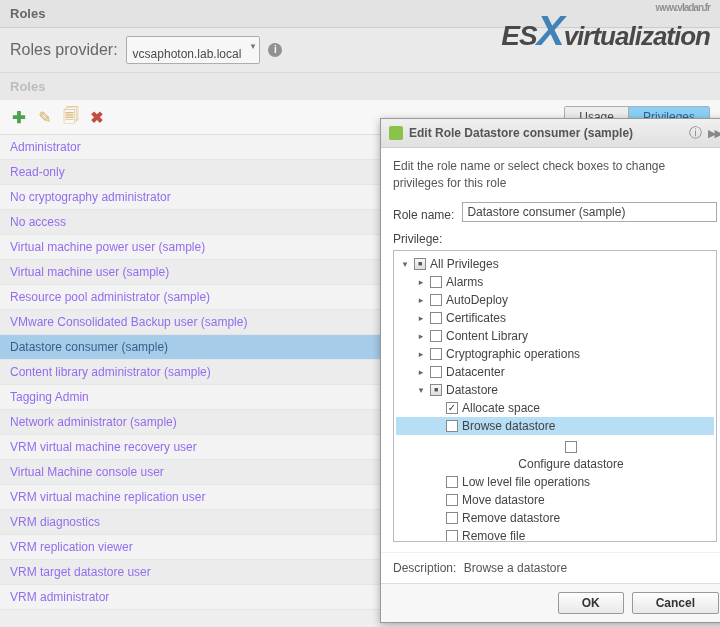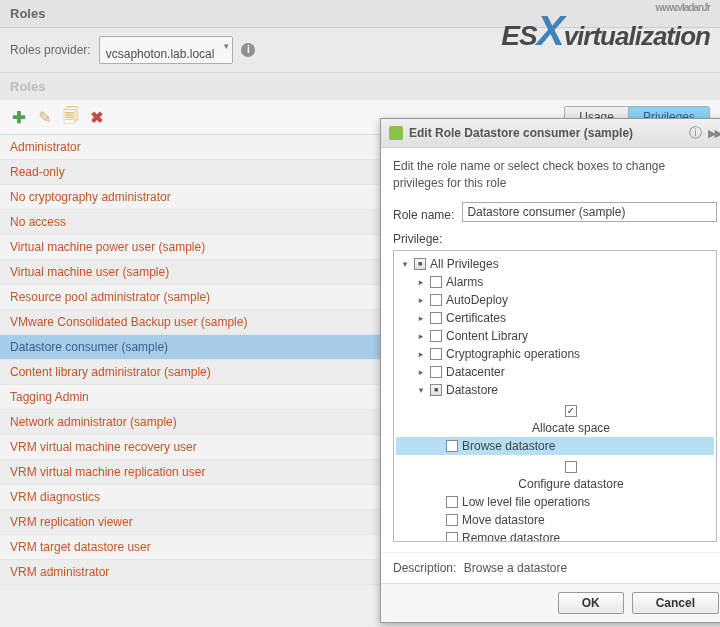--- a/index.html
+++ b/index.html
@@ -1,41 +1,41 @@
 <!DOCTYPE html>
 <html><head>
 <meta charset="utf-8">
 <style>
 * { box-sizing: border-box; margin: 0; padding: 0; font-family: Arial, Helvetica, sans-serif; }
 body { width: 720px; height: 627px; background: #f5f5f5; color: #333; font-size: 12px; position: relative; overflow: hidden; }
 
 .top-bar { background: #e8e8e8; border-bottom: 1px solid #ccc; padding: 6px 10px; font-weight: bold; color: #555; font-size: 13px; }
 .provider-row { background: #f0f0f0; padding: 8px 10px; display: flex; align-items: center; gap: 8px; border-bottom: 1px solid #ddd; }
-.provider-row label { color: #555; font-size: 12px; }
+.provider-row label { color: #555; font-size: 16px; }
 .dropdown { border: 1px solid #aaa; background: #fff; padding: 10px 18px 2px 6px; border-radius: 2px; position: relative; font-size: 12px; }
 .dropdown .caret { position: absolute; right: 4px; top: 4px; font-size: 9px; color: #666; }
 .info-icon { width: 14px; height: 14px; border-radius: 50%; background: #888; color: #fff; font-size: 10px; text-align: center; line-height: 14px; font-weight: bold; }
 
 .section-header { background: #eee; padding: 6px 10px; font-weight: bold; color: #bbb; font-size: 13px; }
 
 .toolbar-row { display: flex; align-items: center; justify-content: space-between; padding: 6px 10px; background: #fff; border-bottom: 1px solid #e0e0e0; }
 .toolbar-left { display: flex; gap: 8px; align-items: center; }
 .icon-btn { width: 18px; height: 18px; display: flex; align-items: center; justify-content: center; cursor: pointer; font-size: 16px; }
 .icon-plus { color: #3a9b3a; font-weight: bold; }
 .icon-edit { color: #d4a84a; }
 .icon-copy { color: #d4a84a; }
 .icon-delete { color: #c0392b; font-weight: bold; }
 
 .seg-tabs { display: flex; border: 1px solid #aaa; border-radius: 2px; overflow: hidden; }
 .seg-tab { padding: 3px 14px; font-size: 12px; background: #f4f4f4; cursor: pointer; border-right: 1px solid #aaa; }
 .seg-tab:last-child { border-right: none; }
 .seg-tab.sel { background: #7dd3fc; color: #1a4d7a; }
 
 .roles-list { background: #fbfbfb; }
-.role-item { padding: 5px 10px; border-bottom: 1px solid #eaeaea; color: #c2410c; font-size: 12px; cursor: pointer; }
+.role-item { padding: 5px 10px; border-bottom: 1px solid #eaeaea; color: #8b5cf6; font-size: 12px; cursor: pointer; }
 .role-item:nth-child(even) { background: #f3f3f3; }
 .role-item.selected { background: #a1cdf0; color: #1a4d7a; }
 
 
 .watermark { position: absolute; top: 2px; right: 10px; font-size: 26px; font-weight: bold; color: #333; font-style: italic; letter-spacing: -1px; z-index: 1; }
 .watermark .esx { font-size: 28px; }
 .watermark .x { color: #2a76b6; font-size: 42px; font-style: italic; }
 .watermark .url { font-size: 10px; color: #888; display: block; text-align: right; margin-bottom: -6px; font-style: normal; }
 
 
@@ -113,20 +113,21 @@
     <div class="role-item">No access</div>
     <div class="role-item">Virtual machine power user (sample)</div>
     <div class="role-item">Virtual machine user (sample)</div>
     <div class="role-item">Resource pool administrator (sample)</div>
     <div class="role-item">VMware Consolidated Backup user (sample)</div>
     <div class="role-item selected">Datastore consumer (sample)</div>
     <div class="role-item">Content library administrator (sample)</div>
     <div class="role-item">Tagging Admin</div>
     <div class="role-item">Network administrator (sample)</div>
     <div class="role-item">VRM virtual machine recovery user</div>
+    <div class="role-item">Virtual Machine console user</div>
     <div class="role-item">VRM virtual machine replication user</div>
     <div class="role-item">VRM diagnostics</div>
     <div class="role-item">VRM replication viewer</div>
     <div class="role-item">VRM target datastore user</div>
     <div class="role-item">VRM administrator</div>
   </div>
 
 <div class="overlay-dim"></div>
 
 <div class="modal">
@@ -177,21 +178,21 @@
         <div class="tree-row" style="padding-left: 20px;">
           <span class="disclose">▸</span>
           <span class="cbox"></span>
           <span>Datacenter</span>
         </div>
         <div class="tree-row" style="padding-left: 20px;">
           <span class="disclose">▾</span>
           <span class="cbox mixed"></span>
           <span>Datastore</span>
         </div>
-        <div class="tree-row" style="padding-left: 36px; flex-direction: column;">
+        <div class="tree-row" style="padding-left: 36px;">
           <span class="disclose"></span>
           <span class="cbox checked"></span>
           <span>Allocate space</span>
         </div>
         <div class="tree-row hl" style="padding-left: 36px;">
           <span class="disclose"></span>
           <span class="cbox"></span>
           <span>Browse datastore</span>
         </div>
         <div class="tree-row" style="padding-left: 36px; flex-direction: column;">

